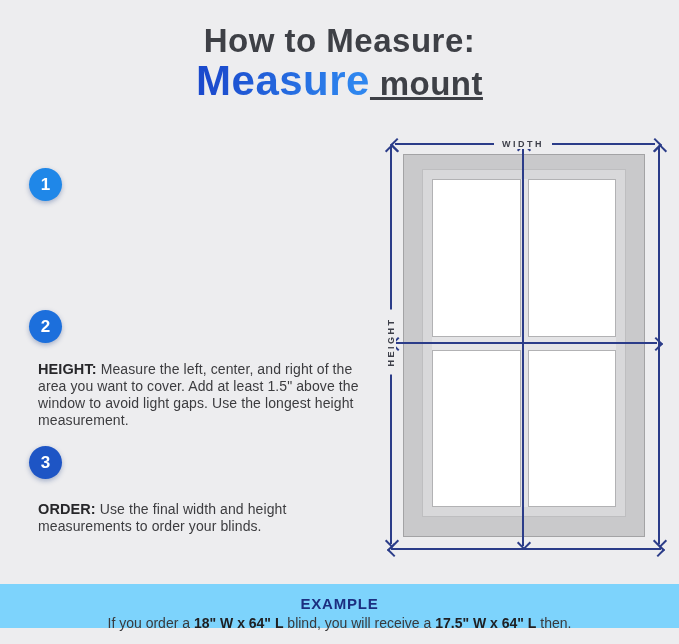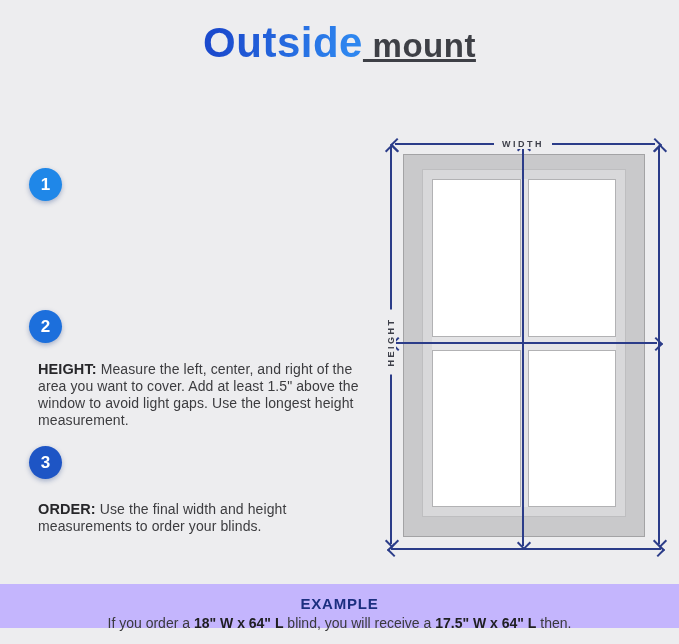--- a/index.html
+++ b/index.html
@@ -64,33 +64,34 @@
   .c-down{transform:rotate(135deg);}
   .c-left{transform:rotate(-135deg);}
   .c-up{transform:rotate(-45deg);}
   .dim-label{
     position:absolute;z-index:5;background:#ededef;padding:0 8px;
     font-size:9px;font-weight:700;letter-spacing:2.5px;color:#3d3f49;
   }
   .width-label{left:143px;top:16px;transform:translate(-50%,-50%);}
   .height-label{left:11px;top:214px;transform:translate(-50%,-50%) rotate(-90deg);}
   
-  .footer{position:absolute;left:0;top:584px;width:679px;height:44px;background:#c4b5fd;text-align:center;}
+  .footer{position:absolute;left:0;top:584px;width:679px;height:44px;background:#7dd3fc;text-align:center;}
   .example-heading{margin-top:11px;font-size:15px;line-height:18px;font-weight:700;color:#1c2f80;letter-spacing:.8px;}
   .example-line{margin-top:2px;font-size:14px;line-height:16px;color:#3a3a3c;}
   .example-bold{font-weight:700;color:#202022;}
 </style>
 </head>
 <body>
 
 <div class="canvas">
 
   <div class="title-wrap">
+    <div class="title-line1">How to Measure:</div>
     <div class="title-line2">
-      <span class="title-highlight">Outside</span><span class="title-suffix"> mount</span>
+      <span class="title-highlight">Measure</span><span class="title-suffix"> mount</span>
     </div>
   </div>
 
   <div class="badge badge-1" style="background:#1f87e8">1</div>
 
   <div class="badge badge-2" style="background:#1c6fdc">2</div>
   <p class="step-text step-2-text">
     <span class="step-label">HEIGHT:</span><span> Measure the left, center, and right of the area you want to cover. Add at least 1.5" above the window to avoid light gaps. Use the longest height measurement.</span>
   </p>
 

